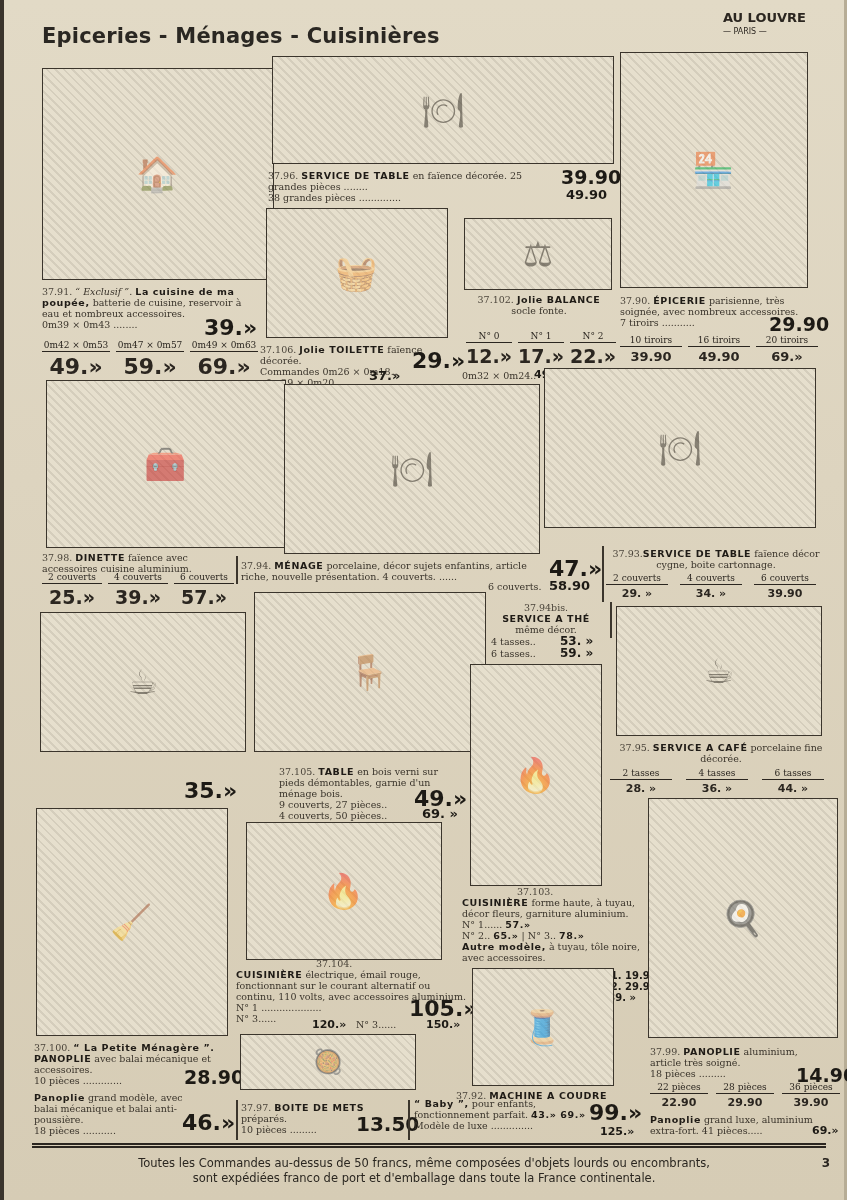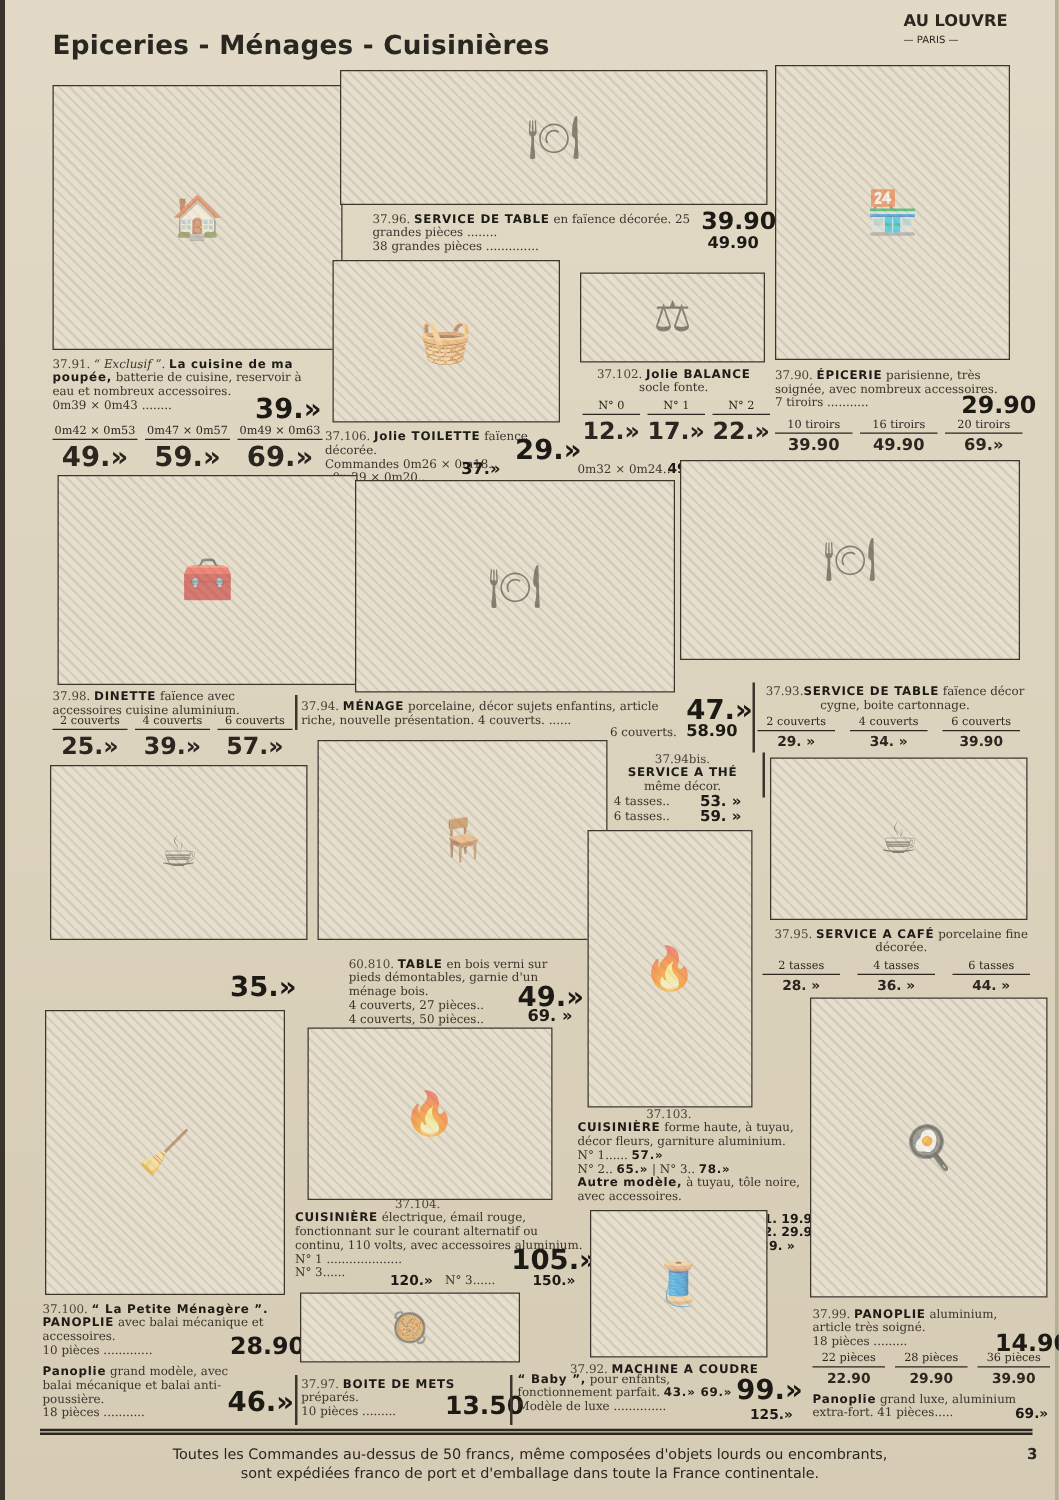--- a/index.html
+++ b/index.html
@@ -88,21 +88,21 @@
       </div>
     <div class="opt" style="width:68px">
         <div class="lbl">0m49 × 0m63</div>
         <div class="val big">69.»</div>
       </div>
   </div>
 
   <div class="illus" style="left:268px;top:56px;width:342px;height:108px;">
       <span class="ico">🍽</span>
     </div>
-  <div class="cap" style="left:294px;top:170px;width:270px;">
+  <div class="cap" style="left:264px;top:170px;width:270px;">
     <span class="ref">37.96.</span>
     <b>SERVICE DE TABLE</b>
     <span>en faïence décorée. 25 grandes pièces</span> ........<br>
     <span>38 grandes pièces</span> ..............
   </div>
   <div class="price" style="left:557px;top:166px;font-size:19px;">39.90</div>
   <div class="price mid" style="left:562px;top:187px;">49.90</div>
 
   <div class="illus" style="left:262px;top:208px;width:182px;height:130px;">
       <span class="ico">🧺</span>
@@ -120,21 +120,21 @@
   <div class="price" style="left:530px;top:368px;font-size:11px;">49.»</div>
 
   <div class="illus" style="left:460px;top:218px;width:148px;height:72px;">
       <span class="ico">⚖</span>
     </div>
   <div class="cap" style="left:460px;top:294px;width:150px;text-align:center;">
     <span class="ref">37.102.</span>
     <b>Jolie BALANCE</b><br>
     <span>socle fonte.</span>
   </div>
-  <div class="optrow" style="left:462px;top:320px;">
+  <div class="optrow" style="left:462px;top:331px;">
     <div class="opt" style="width:46px">
         <div class="lbl">N° 0</div>
         <div class="val big" style="font-size:19px">12.»</div>
       </div>
     <div class="opt" style="width:46px">
         <div class="lbl">N° 1</div>
         <div class="val big" style="font-size:19px">17.»</div>
       </div>
     <div class="opt" style="width:46px">
         <div class="lbl">N° 2</div>
@@ -228,24 +228,24 @@
 
   <div class="illus" style="left:36px;top:612px;width:206px;height:140px;">
       <span class="ico">☕</span>
     </div>
   <div class="price big" style="left:180px;top:778px;">35.»</div>
 
   <div class="illus" style="left:250px;top:592px;width:232px;height:160px;">
       <span class="ico">🪑</span>
     </div>
   <div class="cap" style="left:275px;top:766px;width:180px;">
-    <span class="ref">60.810.</span>
+    <span class="ref">37.105.</span>
     <b>TABLE</b>
     <span>en bois verni sur pieds démontables, garnie d'un ménage bois.</span><br>
-    <span>4 couverts, 27 pièces..</span><br>
+    <span>9 couverts, 27 pièces..</span><br>
     <span>4 couverts, 50 pièces..</span>
   </div>
   <div class="price big" style="left:410px;top:786px;">49.»</div>
   <div class="price mid" style="left:418px;top:806px;">69. »</div>
 
   <div class="cap" style="left:484px;top:602px;width:116px;text-align:center;">
     <span class="ref">37.94bis.</span><br>
     <b>SERVICE A THÉ</b><br>
     <span>même décor.</span>
   </div>

